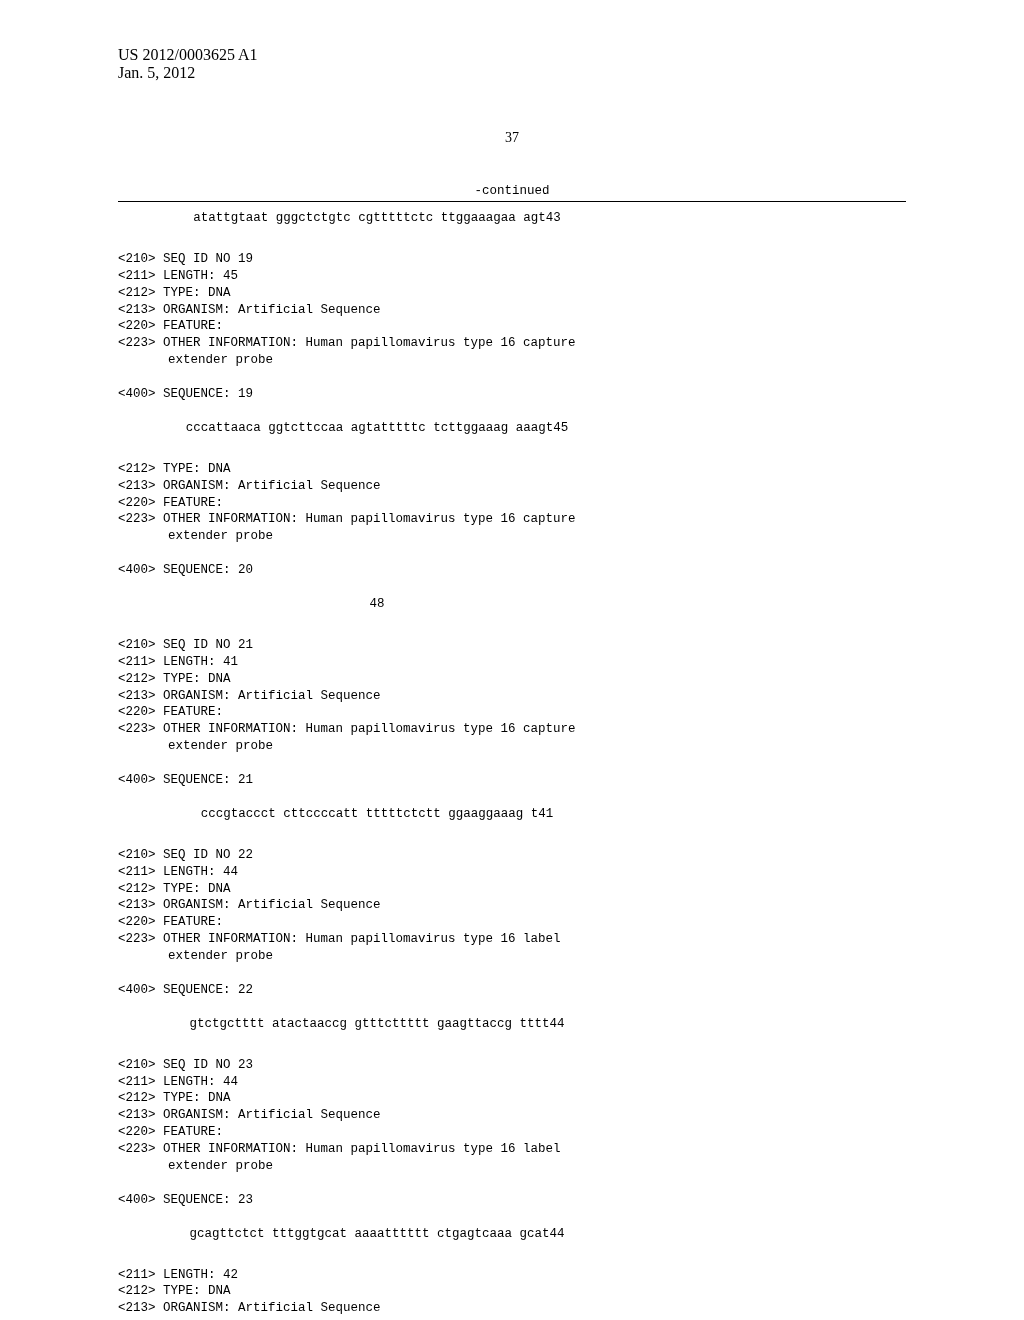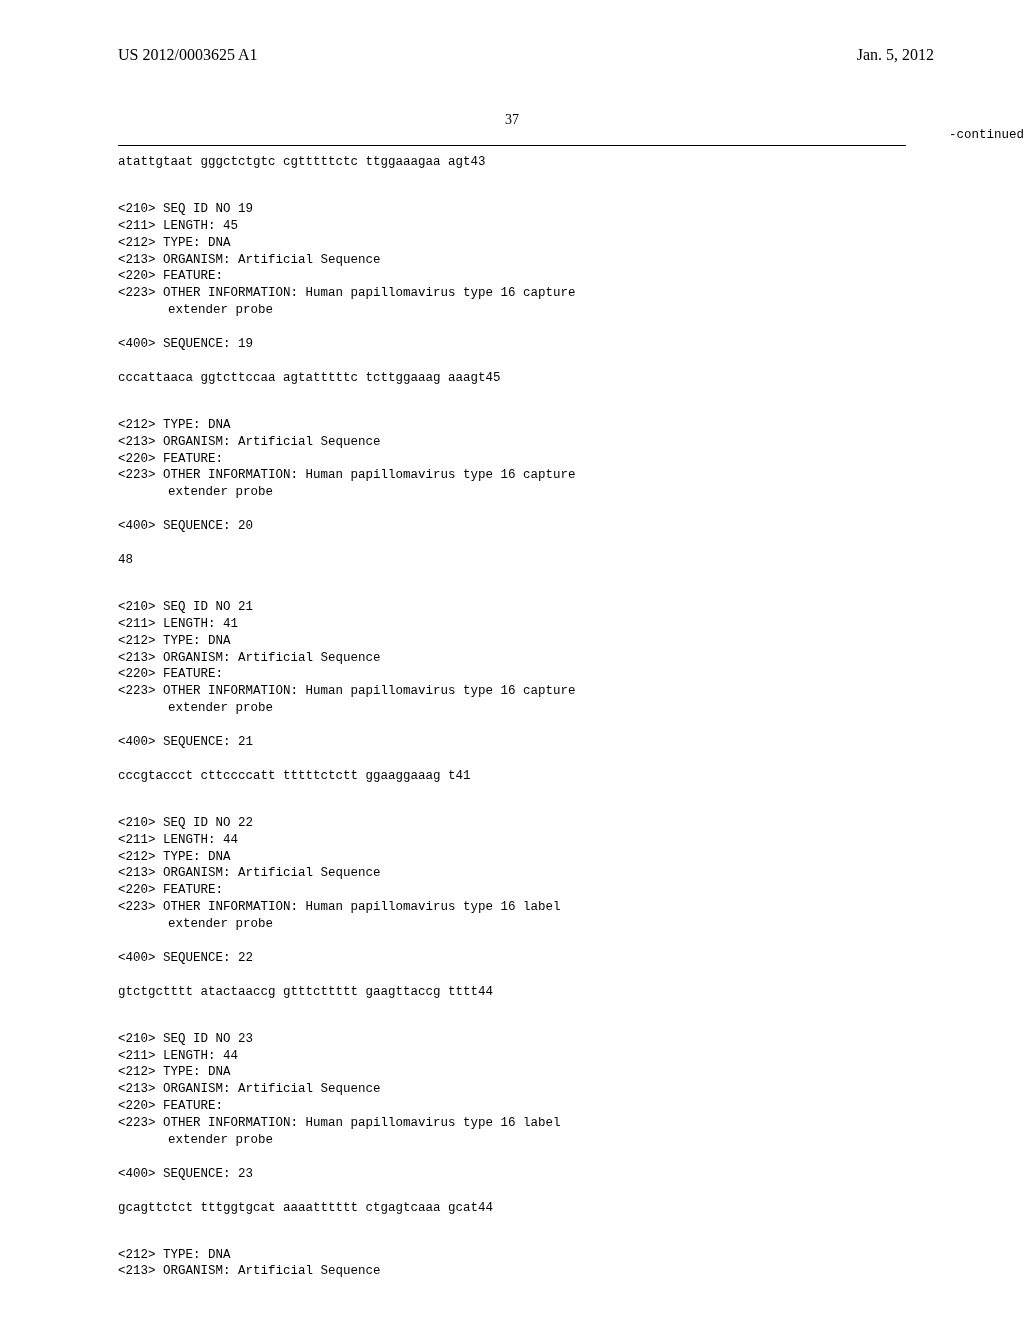--- a/index.html
+++ b/index.html
@@ -10,52 +10,53 @@
     body {
       font-family: "Times New Roman", Times, serif;
       background: #fff;
       width: 1024px;
       height: 1320px;
       position: relative;
       padding: 0;
     }
     .header {
       display: flex;
-      justify-content: space-between;
       padding: 46px 90px 0 118px;
       font-size: 16px;
+      flex-direction: column;
     }
     .page-number {
       text-align: center;
       font-size: 14px;
       margin-top: 48px;
     }
     .continued {
-      text-align: right;
+      text-align: center;
       font-family: "Courier New", Courier, monospace;
       font-size: 12.5px;
+      margin-top: 38px;
     }
     .divider {
       margin: 3px 118px 0 118px;
       border: none;
       border-top: 1.5px solid #000;
     }
     .content {
       padding: 8px 118px 0 118px;
       font-family: "Courier New", Courier, monospace;
       font-size: 12.5px;
       line-height: 1.35;
     }
     .seq-line {
       display: flex;
-      justify-content: flex-start;
+      justify-content: center;
       padding-right: 270px;
     }
     .seq-block {
-      margin-top: 30px;
+      margin-top: 24px;
     }
     .seq-block-first {
       margin-top: 0;
     }
     .indent {
       padding-left: 50px;
     }
     .spacer {
       height: 17px;
     }
@@ -156,18 +157,19 @@
     <div class="spacer"></div>
     <div>&lt;400&gt; SEQUENCE: 23</div>
     <div class="spacer"></div>
     <div class="seq-line">
       <span>gcagttctct tttggtgcat aaaatttttt ctgagtcaaa gcat</span>
       <span>44</span>
     </div>
   </div>
 
   <div class="seq-block">
+    <div>&lt;211&gt; LENGTH: 42</div>
     <div>&lt;212&gt; TYPE: DNA</div>
     <div>&lt;213&gt; ORGANISM: Artificial Sequence</div>
 
   </div>
 
 </div>
 
 </body></html>

